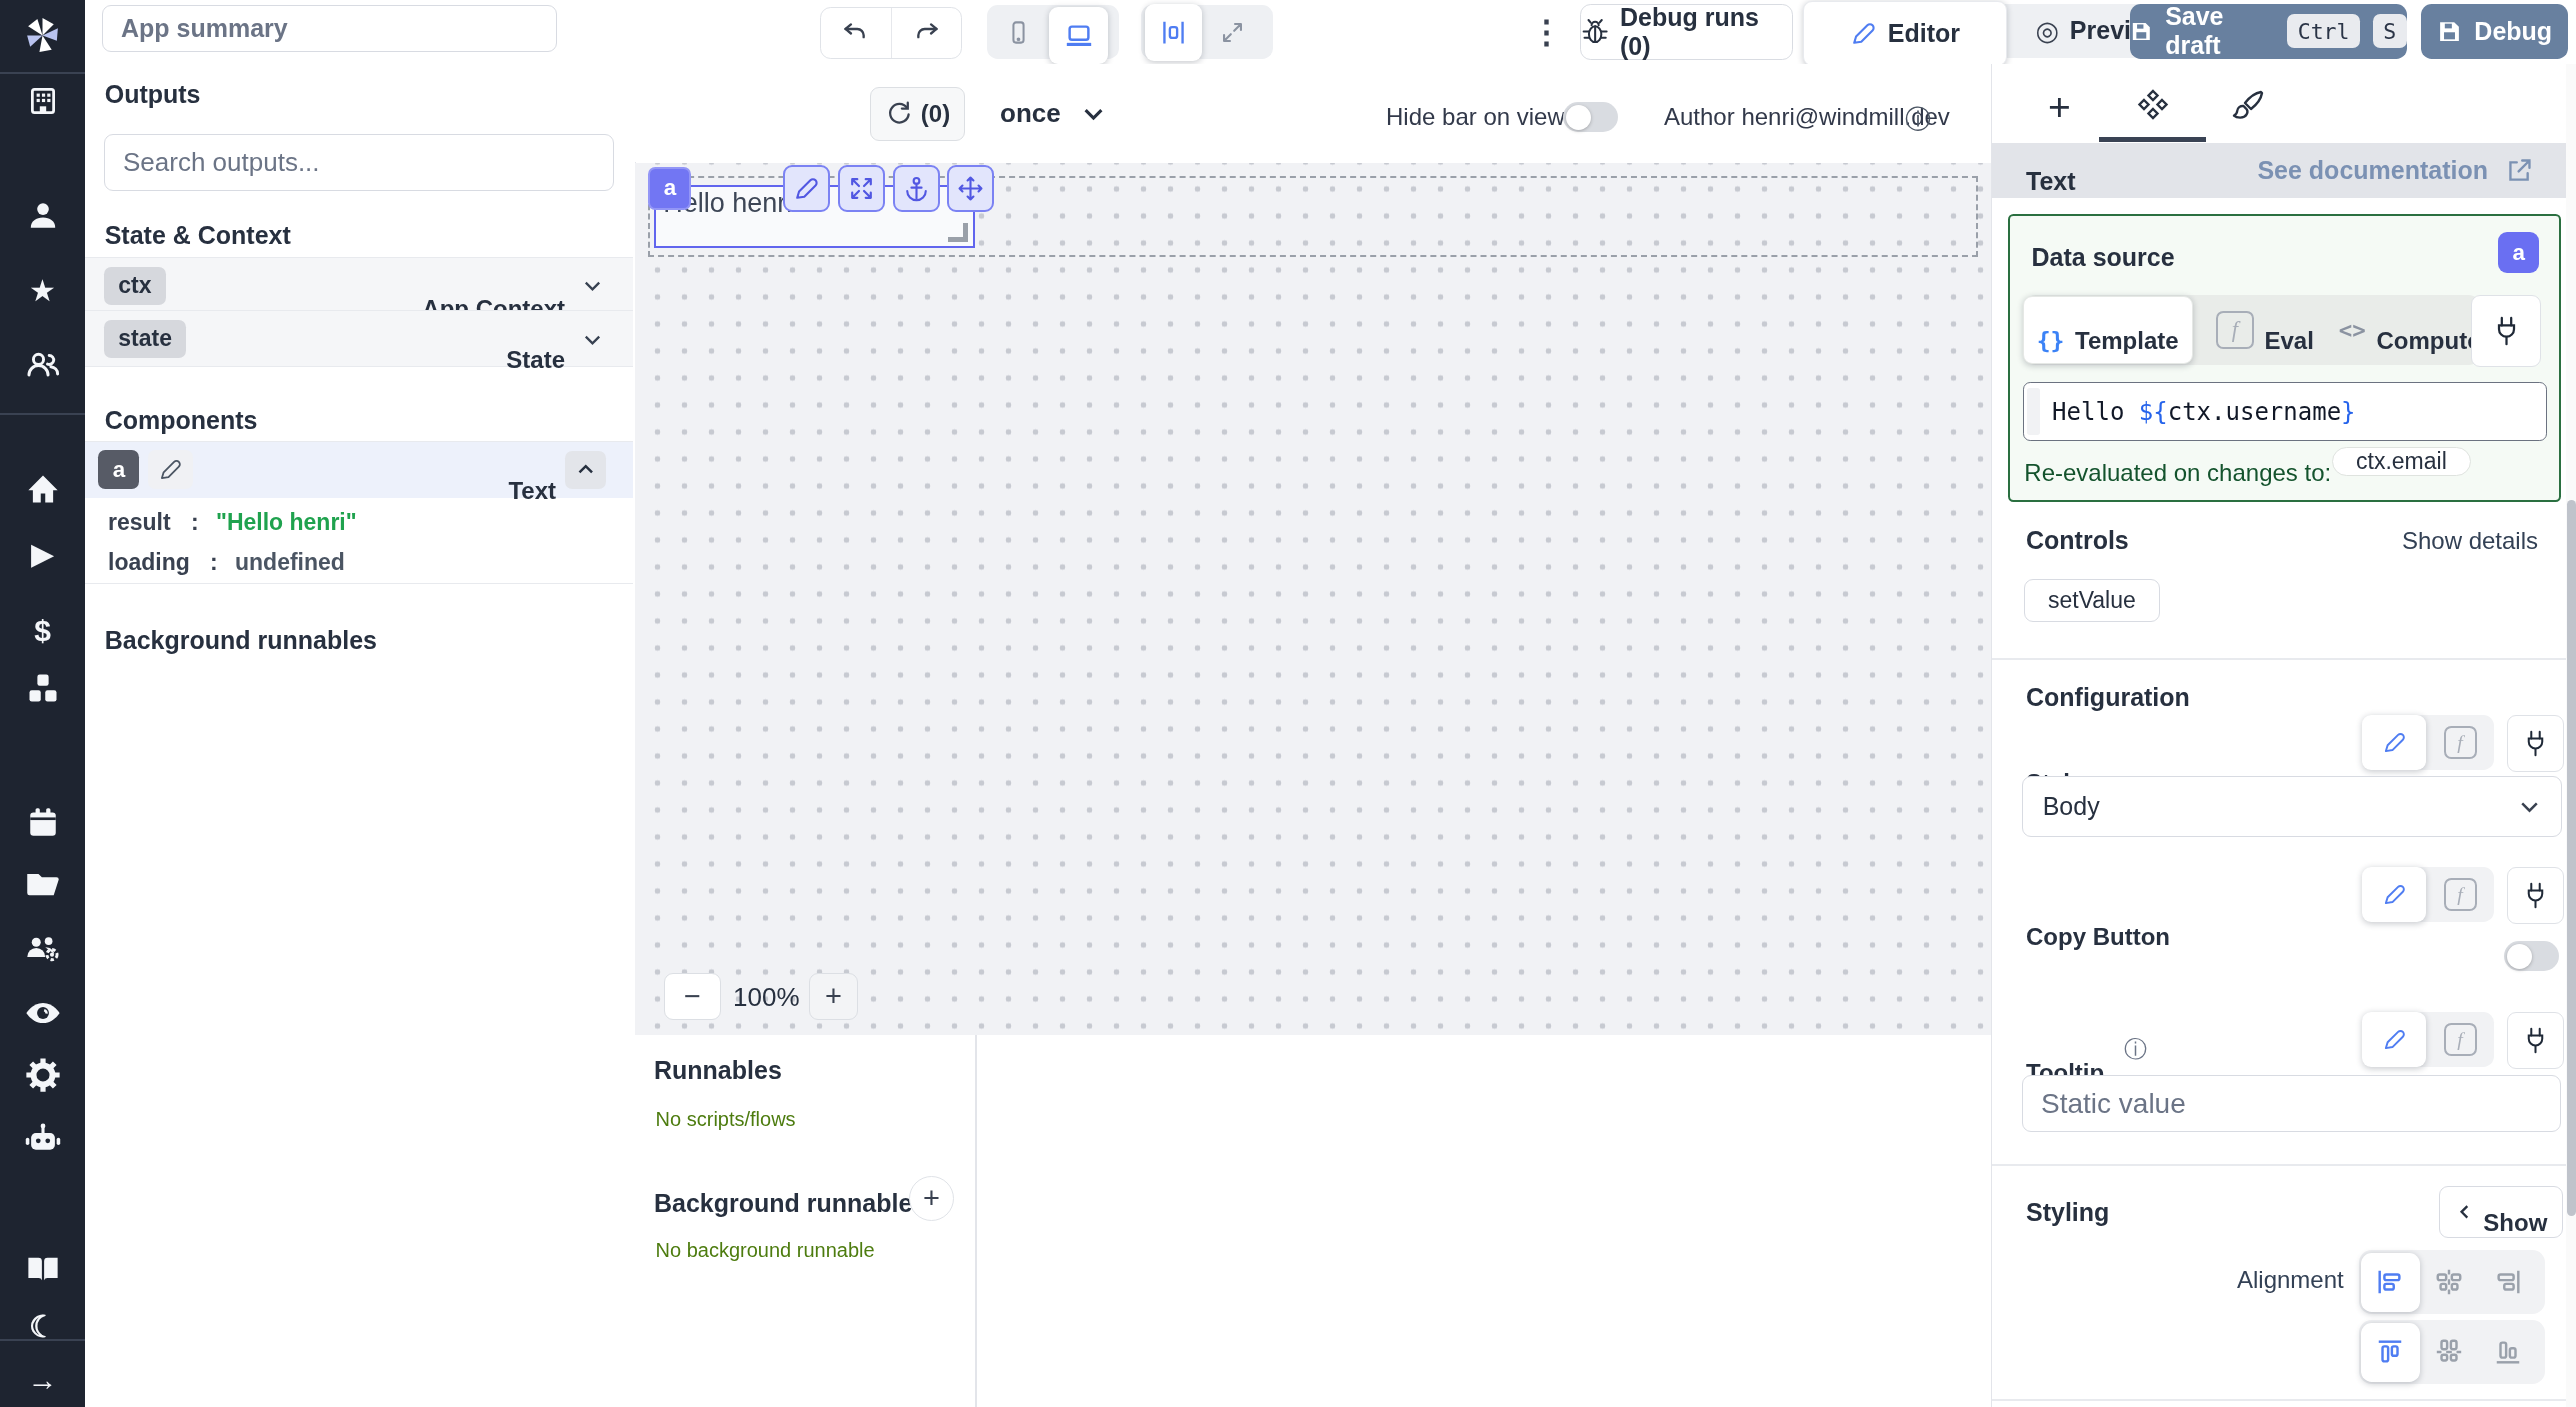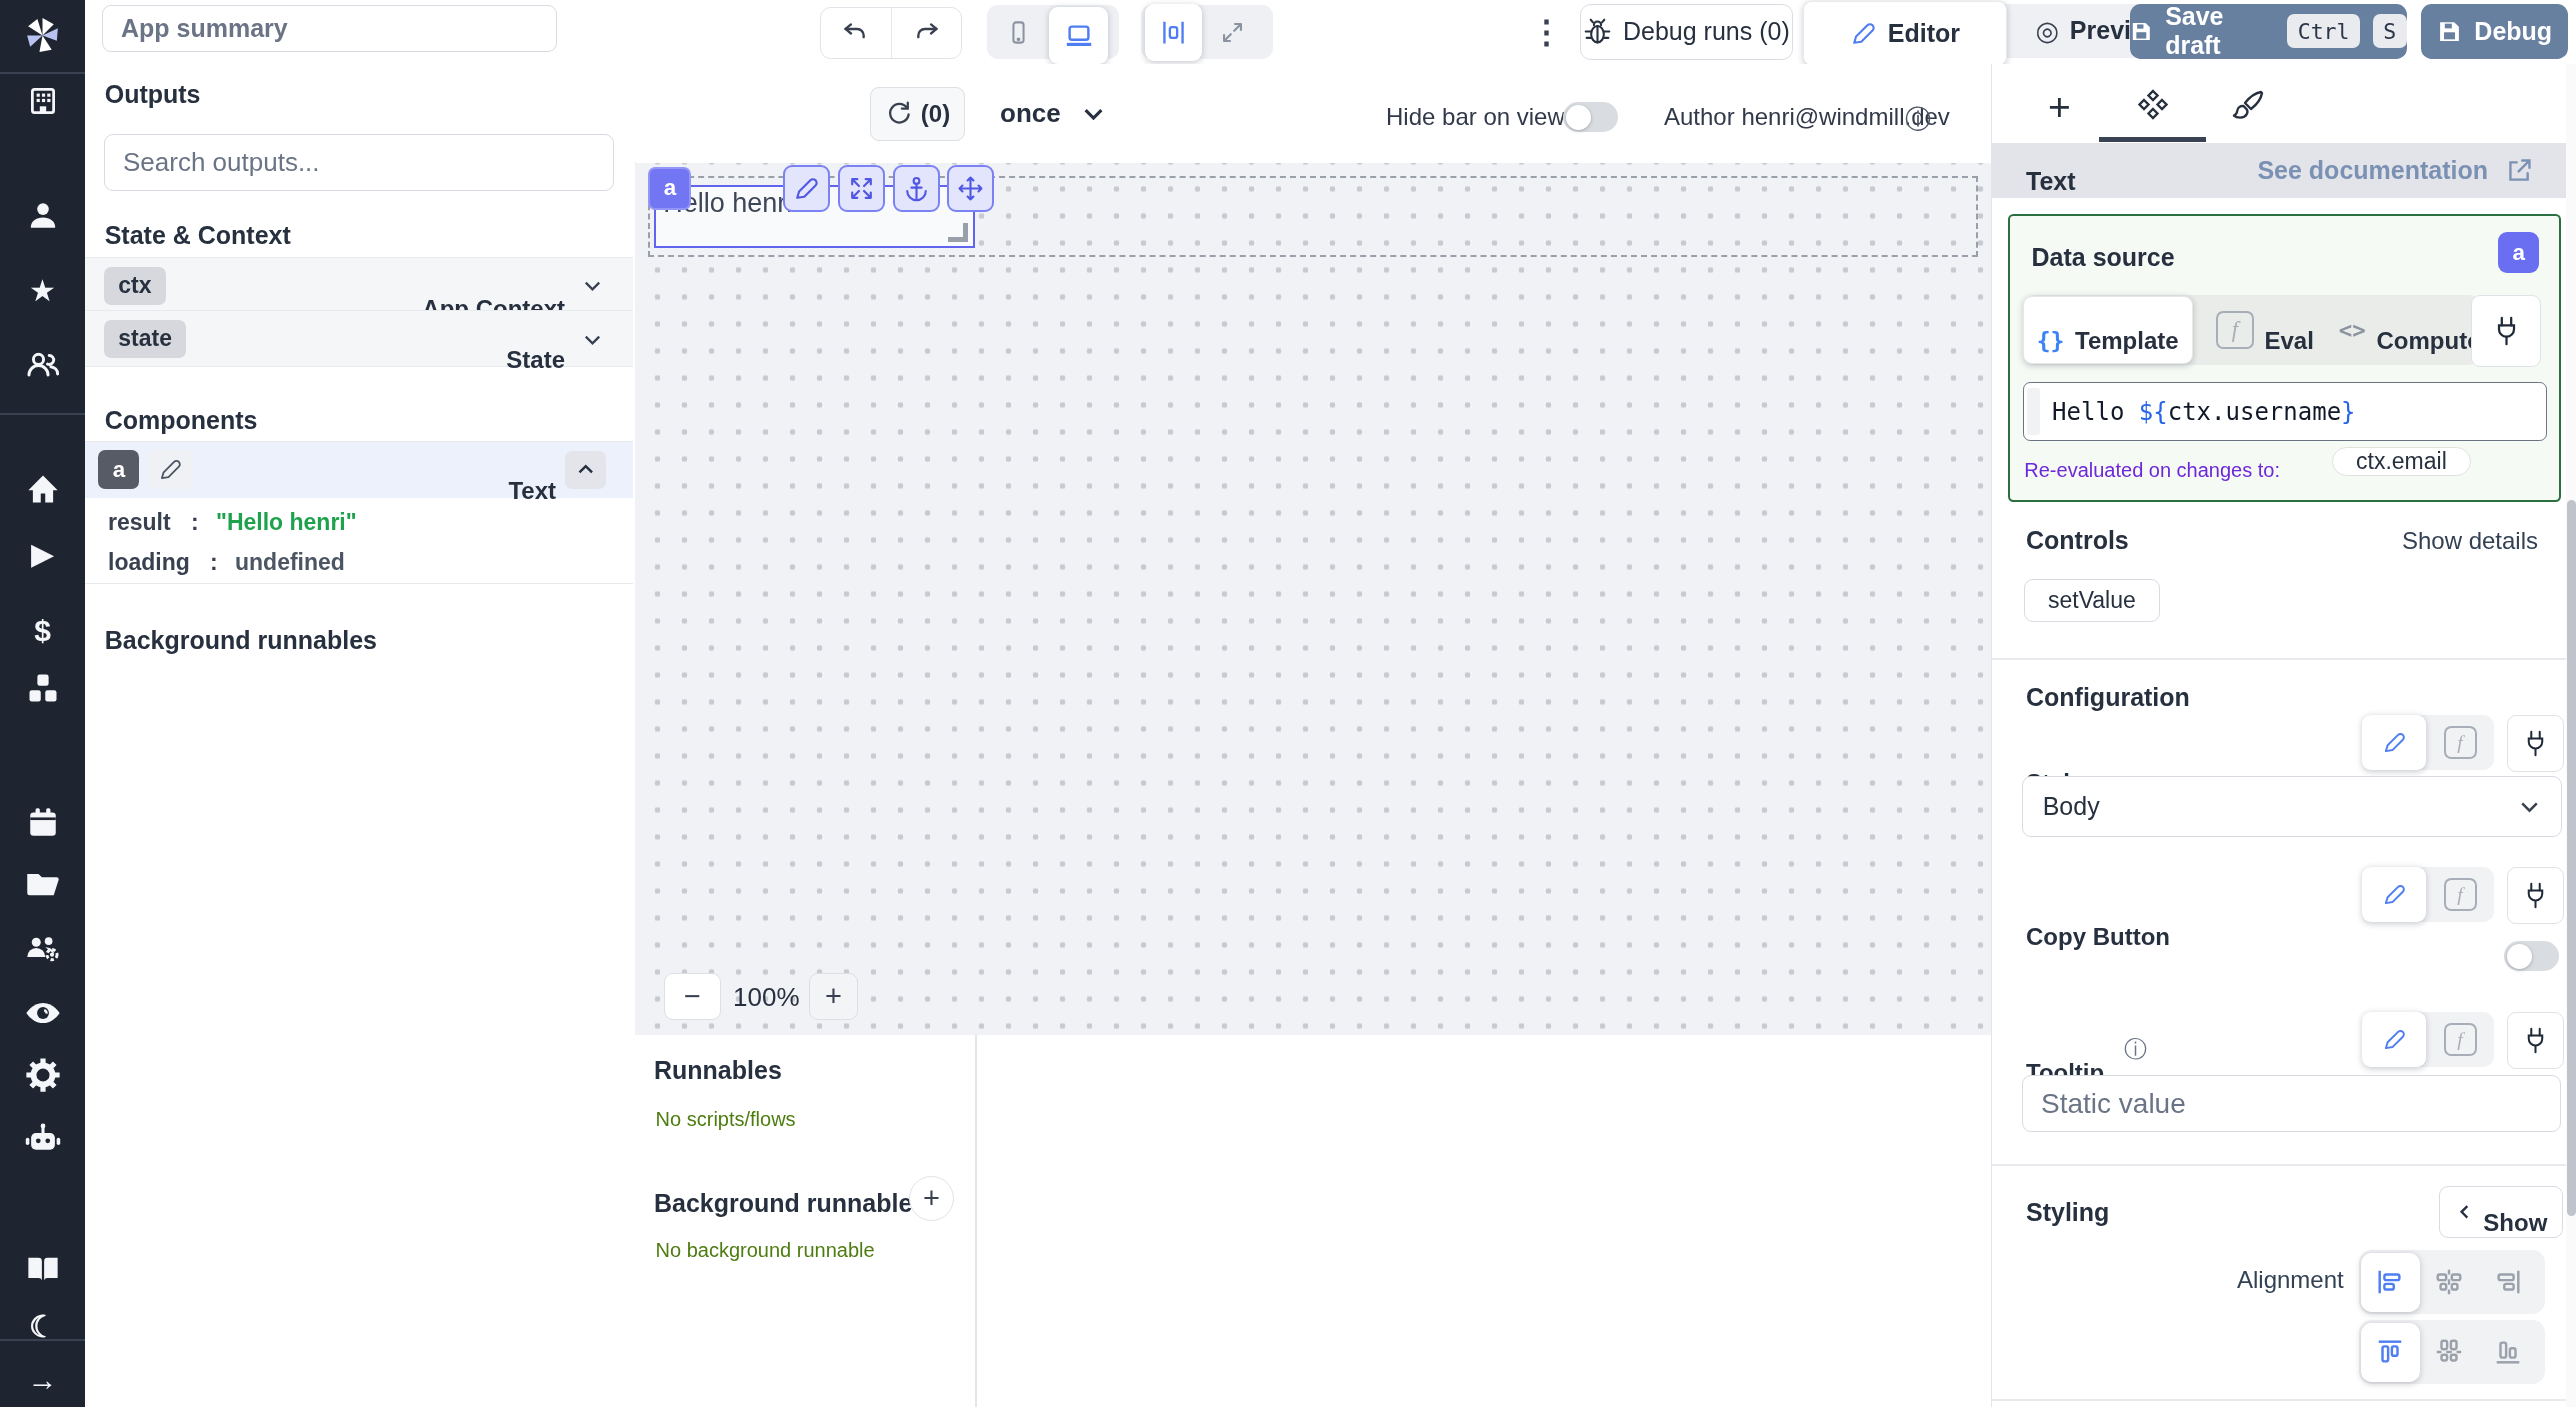--- a/index.html
+++ b/index.html
@@ -236,21 +236,21 @@
     <div class="abs" style="left:1442px;top:7.2px;width:39px;height:50px;display:flex;align-items:center;justify-content:center;">
       <span style="font-size:32px;font-weight:700;color:#394150;">⋮</span>
     </div>
 
     <div class="abs btn-outline" style="left:1495px;top:3.6px;width:211px;height:54px;">
       <svg width="29" height="29" viewBox="0 0 32 32" fill="none" stroke="#27303f" stroke-width="2.3" stroke-linecap="round">
           <ellipse cx="16" cy="19" rx="7" ry="9"></ellipse>
           <path d="M12 9a4 4 0 0 1 8 0"></path>
           <path d="M11 6 8.5 3M21 6l2.5-3M9 16H3M9 23H4M23 16h6M23 23h5M16 10v18"></path>
         </svg>
-      <span style="font-size:25px;font-weight:400;color:#27303f;">Debug runs (0)</span>
+      <span style="font-size:25px;font-weight:700;color:#27303f;">Debug runs (0)</span>
     </div>
 
     <div class="abs seg" style="left:1718px;top:3.6px;width:390px;height:54px;padding:0;">
       <div class="pillw" style="width:202px;height:63px;margin-top:5.4px;gap:10.7px;border:1.8px solid #e8eaee;">
         <svg width="27" height="27" viewBox="0 0 32 32" fill="none" stroke="#4f7df2" stroke-width="2.5" stroke-linejoin="round">
             <path d="M5 27l2.2-7.4L20.6 6.3a4.3 4.3 0 0 1 6.1 6.1L13.4 25.7 5 27z"></path>
           </svg>
         <span style="font-size:25px;font-weight:700;color:#27303f;">Editor</span>
       </div>
       <div style="flex:1;display:flex;align-items:center;justify-content:center;gap:10.7px;">
@@ -458,21 +458,21 @@
             <path d="M6 10h16v4a8 8 0 0 1-16 0z"></path>
             <path d="M14 23v7"></path>
           </svg>
       </div>
 
       <div class="abs" style="left:12.5px;top:166px;width:522px;height:57px;background:#fff;border:1.8px solid #6b7280;border-radius:7.2px;display:flex;align-items:center;">
         <div style="width:12.5px;height:47px;background:#f1f2f4;margin-left:3.6px;border-radius:2.7px;"></div>
         <span class="mono" style="font-size:24px;color:#111827;margin-left:12.5px;white-space:pre;"><span>Hello </span><span style="color:#2563eb;">${</span><span>ctx.username</span><span style="color:#2563eb;">}</span></span>
       </div>
 
-      <span class="abs" style="left:14.3px;top:243px;font-size:20px;color:#6d28d9;text-align:right;">Re-evaluated on changes to:</span>
+      <span class="abs" style="left:14.3px;top:243px;font-size:24px;color:#14532d;text-align:right;">Re-evaluated on changes to:</span>
       <span class="abs" style="left:322px;top:231px;padding:0 23px;background:#fff;border:1.8px solid #dfe3df;border-radius:23px;font-size:23px;color:#27303f;">ctx.email</span>
     </div>
 
     <span class="abs h1" style="left:34px;top:462px;">Controls</span>
     <span class="abs" style="right:39px;top:463px;font-size:24px;color:#334155;">Show details</span>
     <div class="abs" style="left:32px;top:515px;padding:7.2px 23px;background:#fff;border:1.8px solid #d8dbe2;border-radius:9px;font-size:23px;color:#27303f;"><span>setValue</span></div>
     <div class="abs rp-div" style="top:594px;"></div>
 
     <span class="abs h1" style="left:34px;top:619px;">Configuration</span>
 

